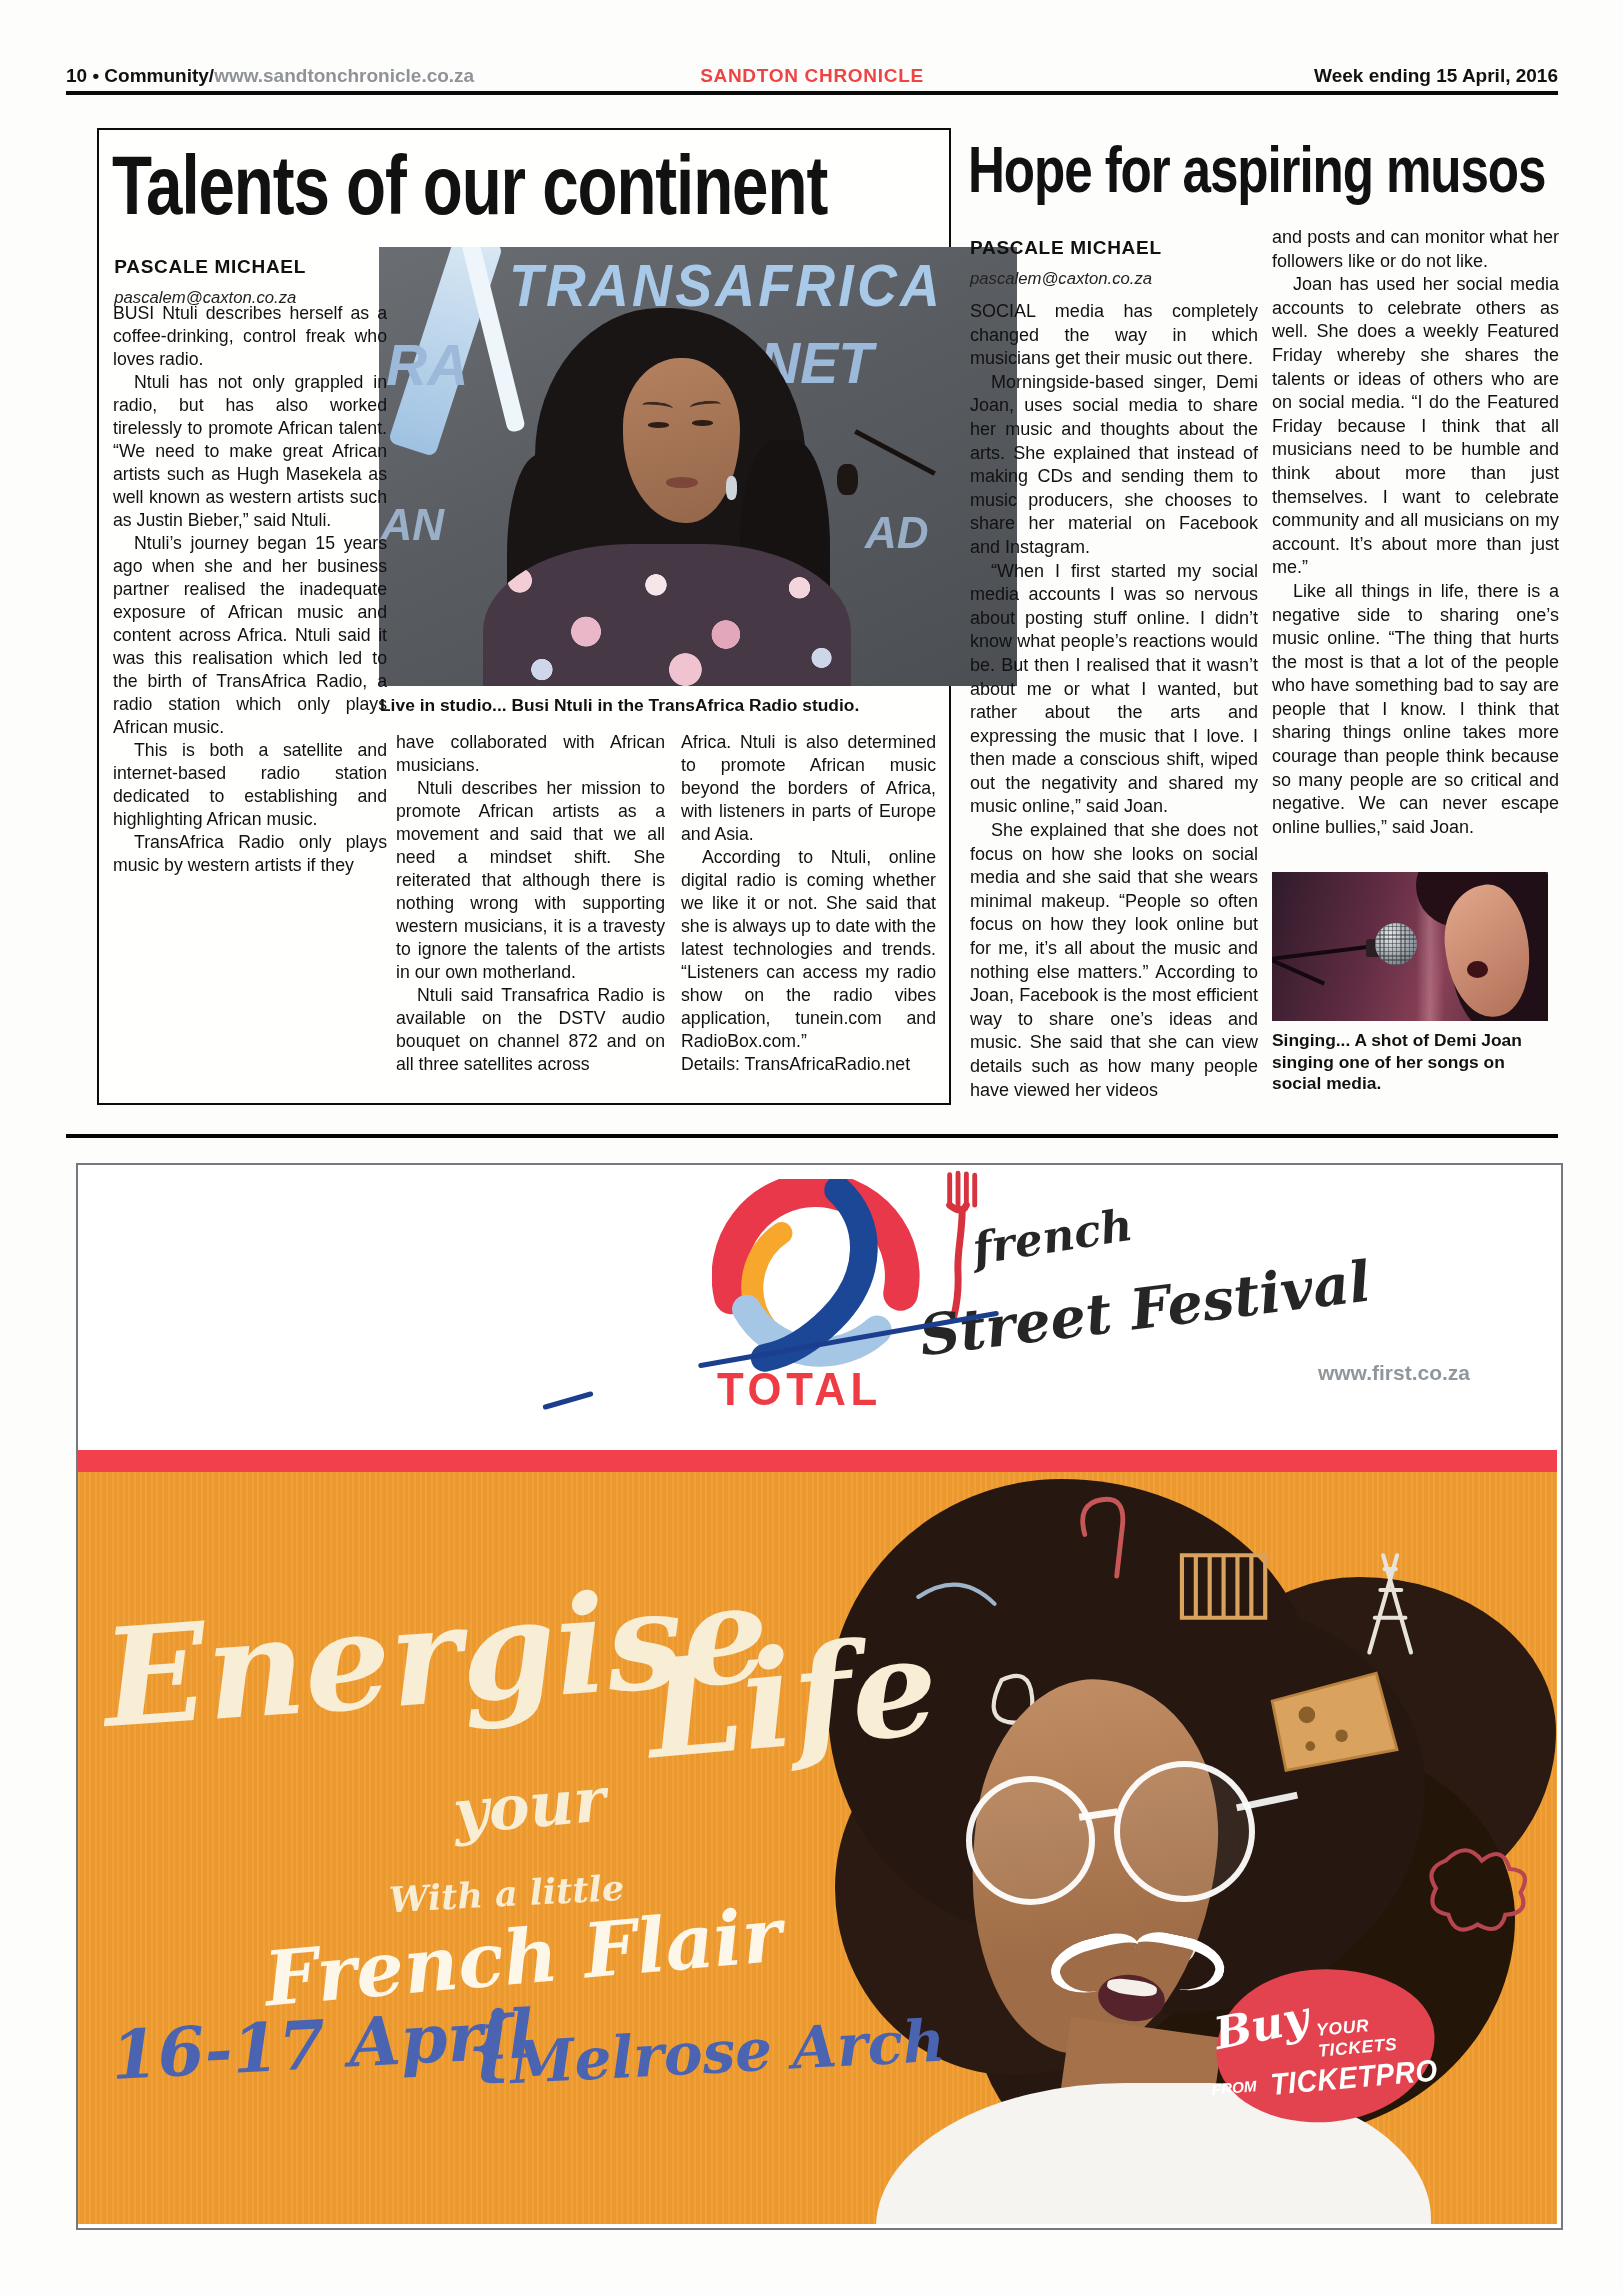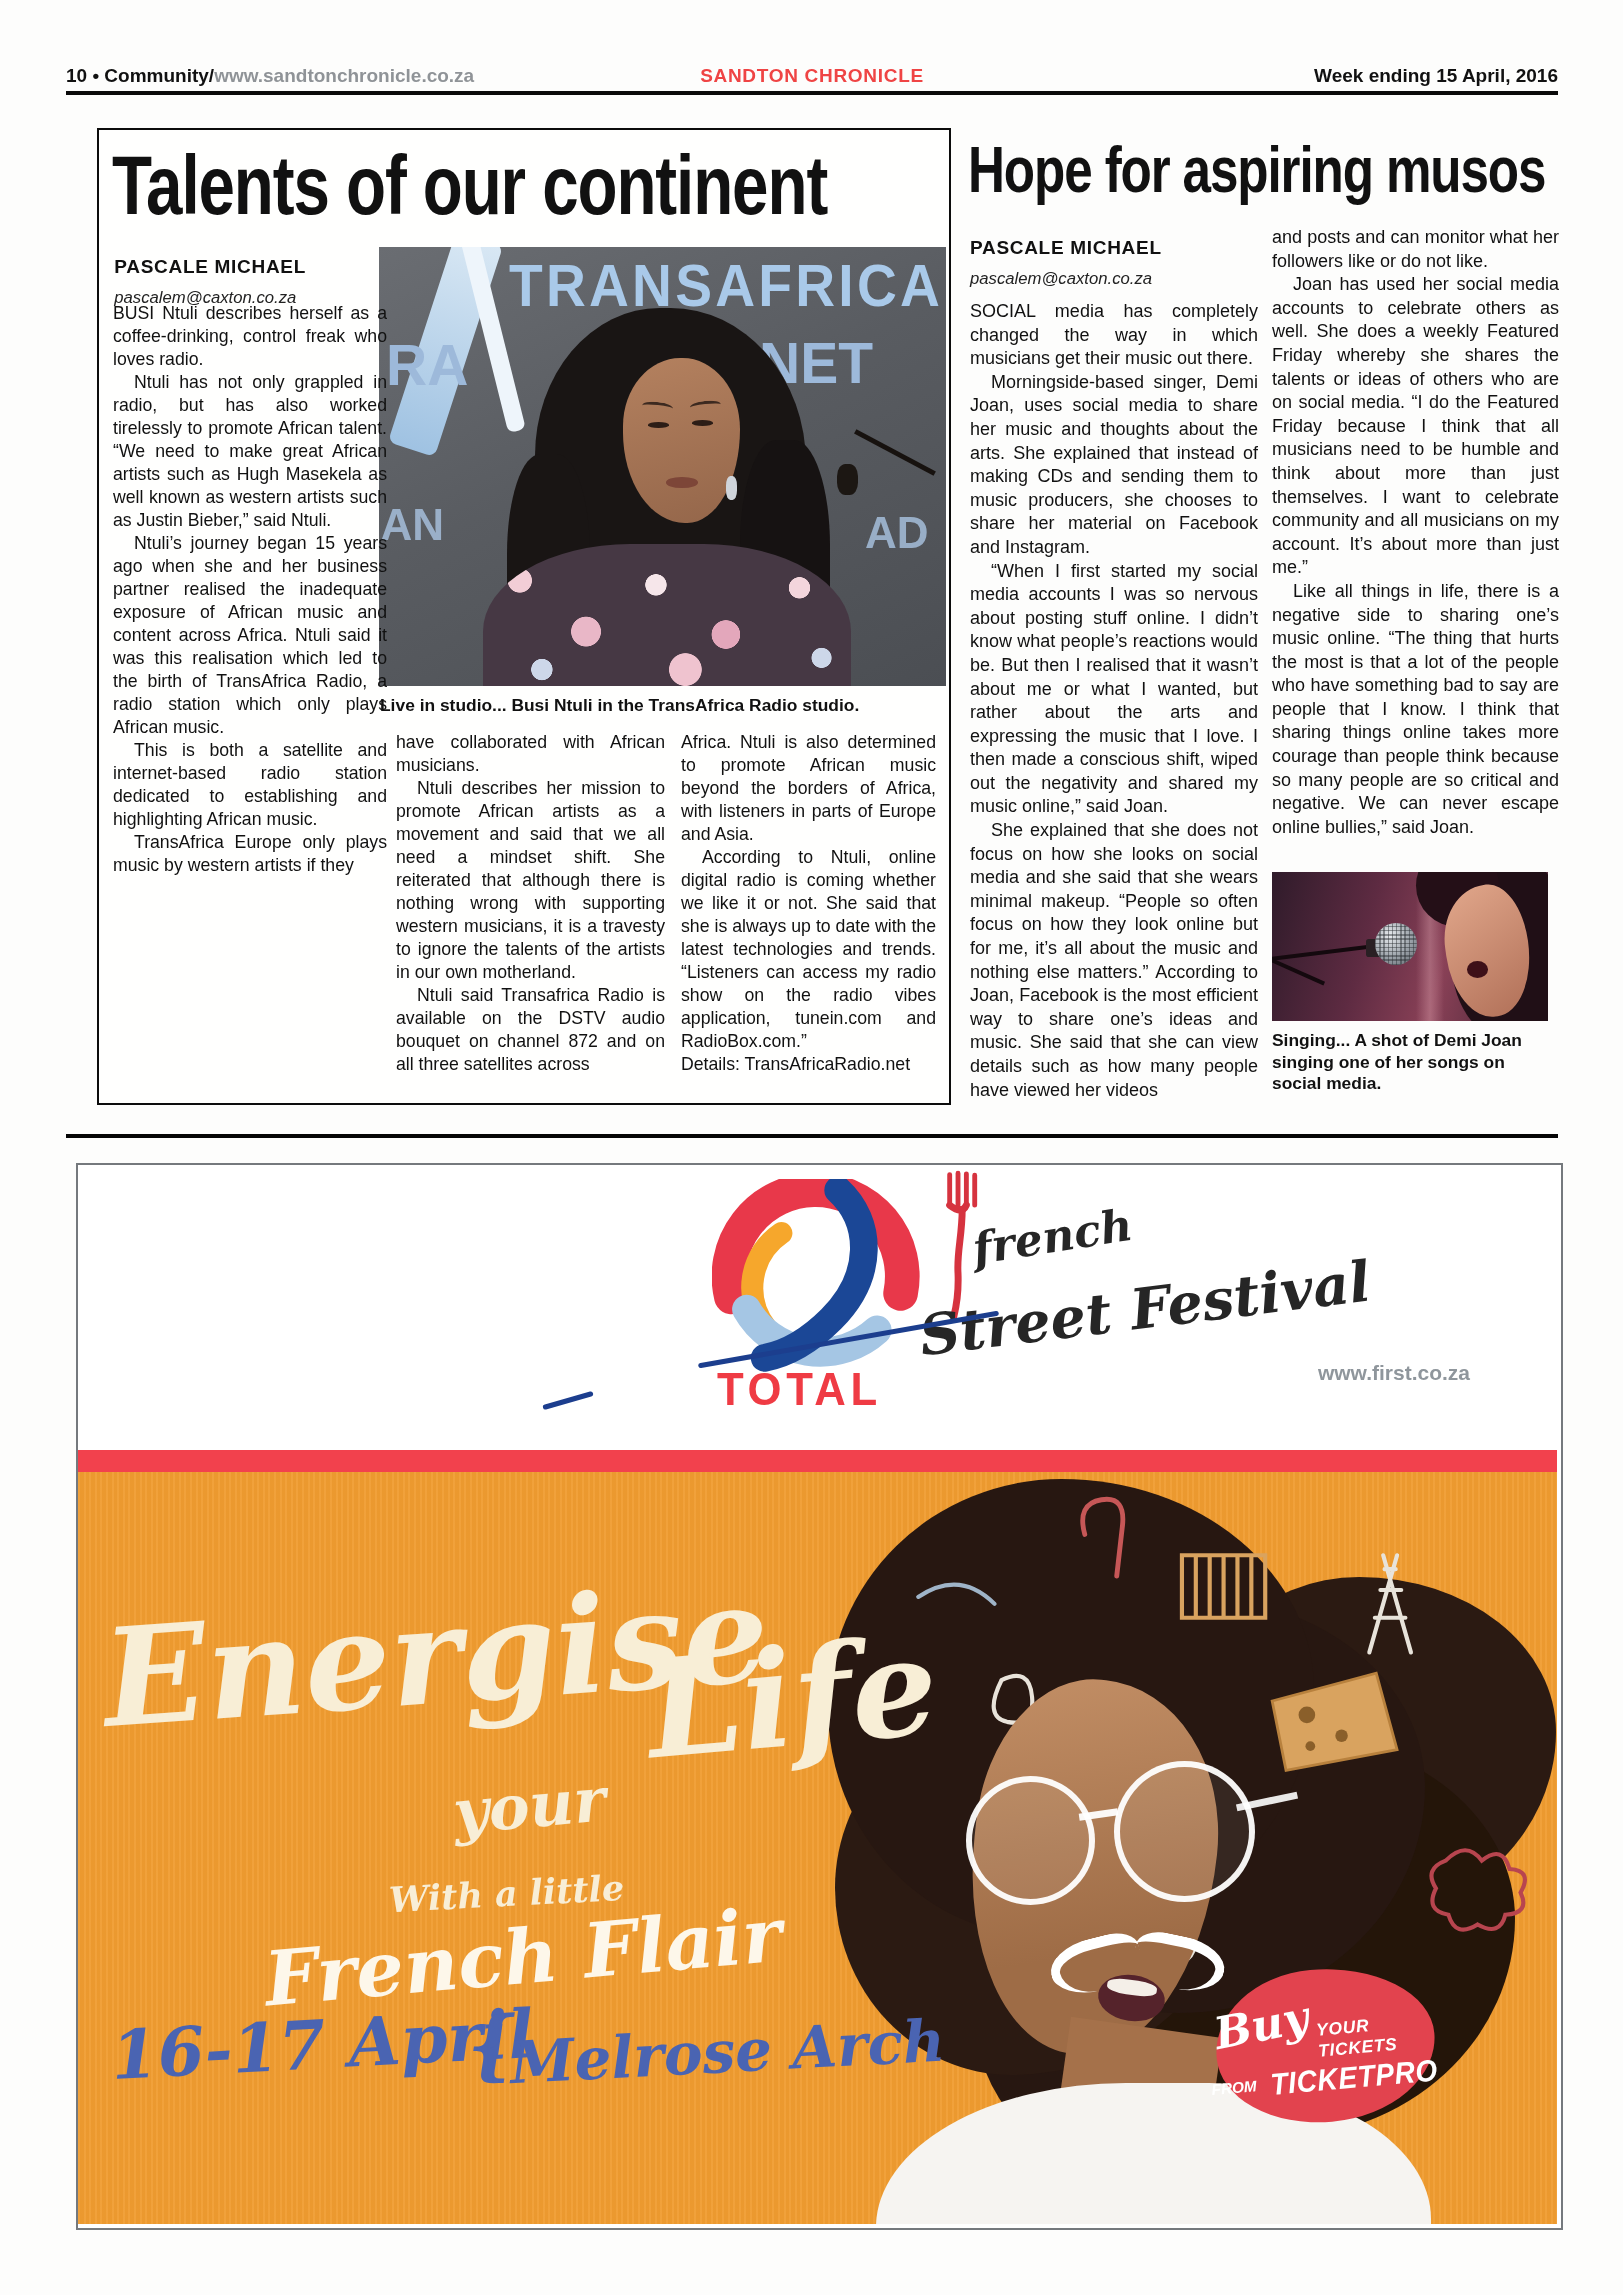--- a/index.html
+++ b/index.html
@@ -23,22 +23,22 @@
   .col{position:absolute;font-size:17.7px;line-height:23px;text-align:justify;overflow:hidden;}
   .col p{margin:0;text-indent:21px;}
   .col p:first-child{text-indent:0;}
   .col p.no-indent{text-indent:0;}
   .t-col1{left:14px;top:172px;width:274px;height:795px;}
   .t-col2{left:297px;top:601px;width:269px;height:367px;}
   .t-col3{left:582px;top:601px;width:255px;height:367px;}
   .photo-cap{position:absolute;font-size:17.4px;font-weight:bold;line-height:21.5px;}
   .talents .photo-cap{left:281px;top:565px;width:554px;}
   
-  .studio-photo{position:absolute;left:280px;top:117px;width:567px;height:439px;overflow:hidden;
-     background:linear-gradient(155deg,#6a6d72 0%,#595c61 45%,#4b4e53 100%);}
+  .studio-photo{position:absolute;left:280px;top:117px;width:638px;height:439px;overflow:hidden;
+     background:linear-gradient(155deg,#6a6d72 0%,#595c61 45%,#4b4e53 100%);font-style:italic;}
   .sign-top{position:absolute;left:130px;top:4.2px;font-size:60px;font-weight:bold;color:#a9c9e9;letter-spacing:3.5px;transform:scaleX(0.92);transform-origin:0 0;white-space:nowrap;}
   .sign-mid-l{position:absolute;left:7px;top:85px;font-size:57px;font-weight:bold;color:#9db9da;}
   .sign-mid-r{position:absolute;left:380px;top:83px;font-size:57px;font-weight:bold;color:#9db9da;}
   .sign-low-l{position:absolute;left:1.4px;top:253px;font-size:44px;font-weight:bold;color:rgba(170,196,226,.8);}
   .sign-low-r{position:absolute;left:486px;top:261px;font-size:44px;font-weight:bold;color:rgba(170,196,226,.8);}
   .logo-swoosh{position:absolute;left:42px;top:-14px;width:49px;height:222px;background:linear-gradient(180deg,#d9e8f4,#9fc2e2);transform:rotate(18deg);border-radius:8.3px;}
   .logo-swoosh2{position:absolute;left:104px;top:-21px;width:18px;height:208px;background:#eef5fb;transform:rotate(-14deg);border-radius:7px;}
   .b-hair{position:absolute;left:156px;top:61px;width:271px;height:389px;background:#191514;border-radius:46% 50% 40% 42%/38% 40% 52% 50%;}
   .b-hair:before{content:"";position:absolute;left:-28px;top:146px;width:83px;height:250px;background:#191514;border-radius:40%;}
   .b-hair:after{content:"";position:absolute;right:-23.6px;top:132px;width:90px;height:264px;background:#161212;border-radius:40%;}
@@ -186,21 +186,21 @@
       <div class="b-earring"></div>
       <div class="b-blouse"></div>
     </div>
     <div class="photo-cap">Live in studio... Busi Ntuli in the TransAfrica Radio studio.</div>
 
     <div class="col t-col1">
       <p>BUSI Ntuli describes herself as a coffee-drinking, control freak who loves radio.</p>
       <p>Ntuli has not only grappled in radio, but has also worked tirelessly to promote African talent. “We need to make great African artists such as Hugh Masekela as well known as western artists such as Justin Bieber,” said Ntuli.</p>
       <p>Ntuli’s journey began 15 years ago when she and her business partner realised the inadequate exposure of African music and content across Africa. Ntuli said it was this realisation which led to the birth of TransAfrica Radio, a radio station which only plays African music.</p>
       <p>This is both a satellite and internet-based radio station dedicated to establishing and highlighting African music.</p>
-      <p>TransAfrica Europe only plays music by western artists if they</p>
+      <p>TransAfrica Radio only plays music by western artists if they</p>
     </div>
     <div class="col t-col2">
       <p>have collaborated with African musicians.</p>
       <p>Ntuli describes her mission to promote African artists as a movement and said that we all need a mindset shift. She reiterated that although there is nothing wrong with supporting western musicians, it is a travesty to ignore the talents of the artists in our own motherland.</p>
       <p>Ntuli said Transafrica Radio is available on the DSTV audio bouquet on channel 872 and on all three satellites across</p>
     </div>
     <div class="col t-col3">
       <p>Africa. Ntuli is also determined to promote African music beyond the borders of Africa, with listeners in parts of Europe and Asia.</p>
       <p>According to Ntuli, online digital radio is coming whether we like it or not. She said that she is always up to date with the latest technologies and trends. “Listeners can access my radio show on the radio vibes application, tunein.com and RadioBox.com.”</p>
       <p class="no-indent">Details: TransAfricaRadio.net</p>

